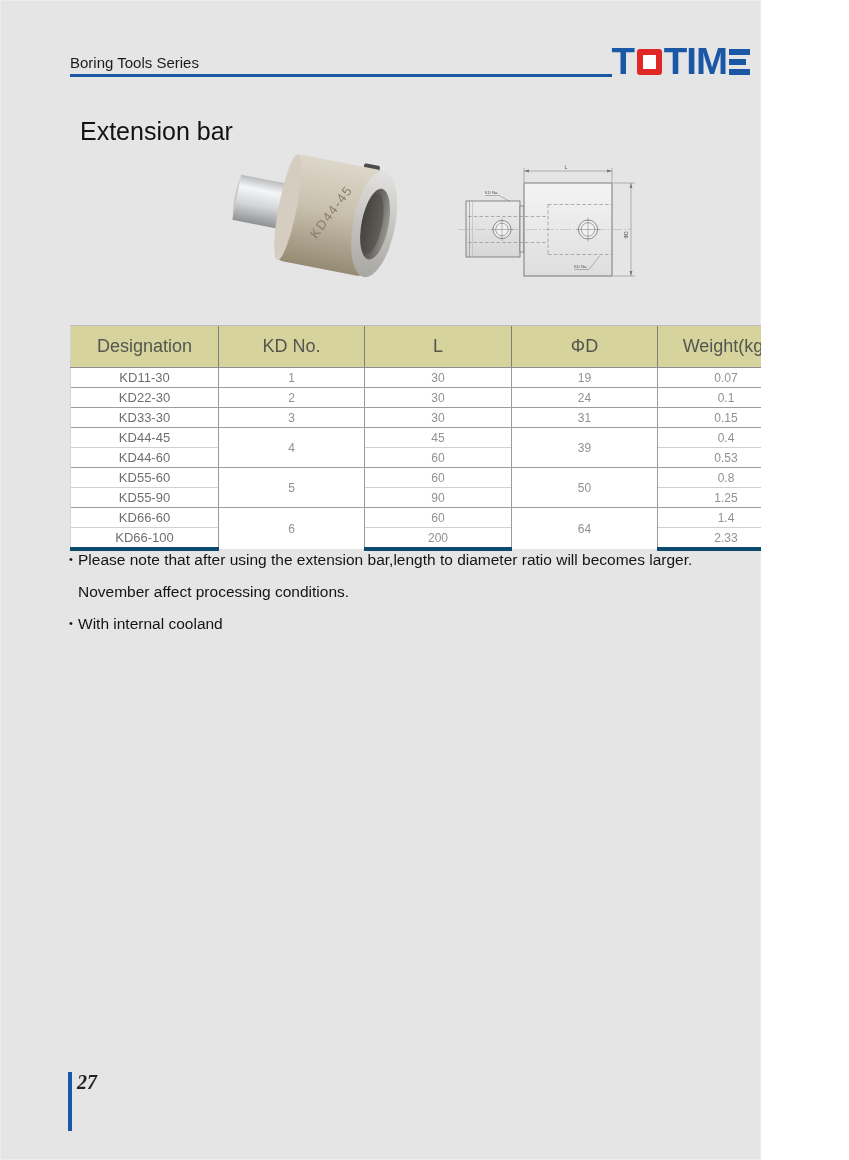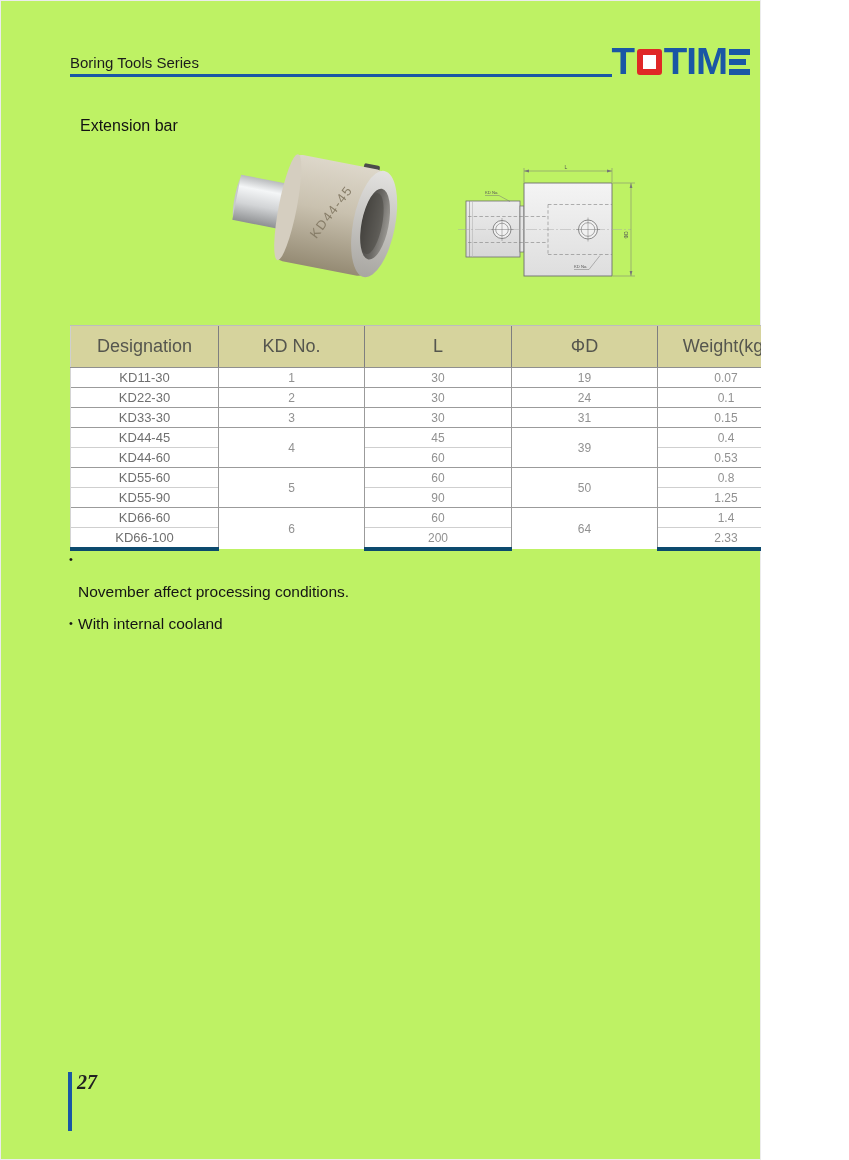--- a/index.html
+++ b/index.html
@@ -1,32 +1,32 @@
 <!DOCTYPE html>
 <html><head>
 <meta charset="utf-8">
 <style>
   html,body{margin:0;padding:0;background:#fff;}
   .page{
-    position:relative;width:761px;height:1160px;background:#bef264;overflow:hidden;
+    position:relative;width:761px;height:1160px;background:#e5e5e5;overflow:hidden;
     font-family:"Liberation Sans",sans-serif;box-shadow:inset 0 0 0 1px #ececec;
   }
   
   .series-title{position:absolute;left:70px;top:54px;font-size:15px;color:#1c1c1c;}
   .header-rule{position:absolute;left:70px;top:74px;width:542px;height:3px;background:#1a57a5;}
   .logo{position:absolute;left:612px;top:46px;height:32px;display:flex;align-items:center;gap:1px;}
   .logo-txt{font-family:"Liberation Sans",sans-serif;font-weight:700;font-size:37px;line-height:30px;
             color:#1a57a5;letter-spacing:-1px;transform:scaleX(1.04);}
   .logo-o{display:inline-block;width:13px;height:14px;border:6px solid #e02826;border-radius:3px;
           background:#fff;margin:0 2px;}
   .logo-e{display:inline-flex;flex-direction:column;justify-content:space-between;width:21px;height:26px;margin-left:3px;}
   .logo-e i{display:block;height:6px;background:#1a57a5;}
   .logo-e i.b1{width:21px}.logo-e i.b2{width:17px}.logo-e i.b3{width:21px}
   
-  .product-title{position:absolute;left:80px;top:117px;font-size:16px;color:#121212;}
+  .product-title{position:absolute;left:80px;top:117px;font-size:25px;color:#121212;}
   .photo-wrap{position:absolute;left:224px;top:143px;width:212px;height:152px;}
   .drawing-wrap{position:absolute;left:455px;top:155px;width:200px;height:135px;}
   
   .table-wrap{position:absolute;left:70px;top:325px;width:709px;}
   table.spec{border-collapse:collapse;width:709px;table-layout:fixed;}
   table.spec th{
     background:#d6d39d;height:39px;font-weight:400;font-size:18px;color:#55564e;
     border-top:1px solid #bdbdbd;border-bottom:1px solid #8f8f8f;border-left:1px solid #7f7f7f;
   }
   table.spec th:first-child{border-left:1px solid #cfcfcf;}
@@ -247,20 +247,21 @@
             <td class="col-l">200</td>
             <td class="col-weight">2.33</td>
           </tr>
         </tbody>
     </table>
   </div>
 
   <div class="notes">
     <div class="note-line">
       <span class="note-bullet">•</span>
+      <span>Please note that after using the extension bar,length to diameter ratio will becomes larger.</span>
     </div>
     <div class="note-line note-indent">
       <span>November affect processing conditions.</span>
     </div>
     <div class="note-line">
       <span class="note-bullet">•</span>
       <span>With internal cooland</span>
     </div>
   </div>
 

